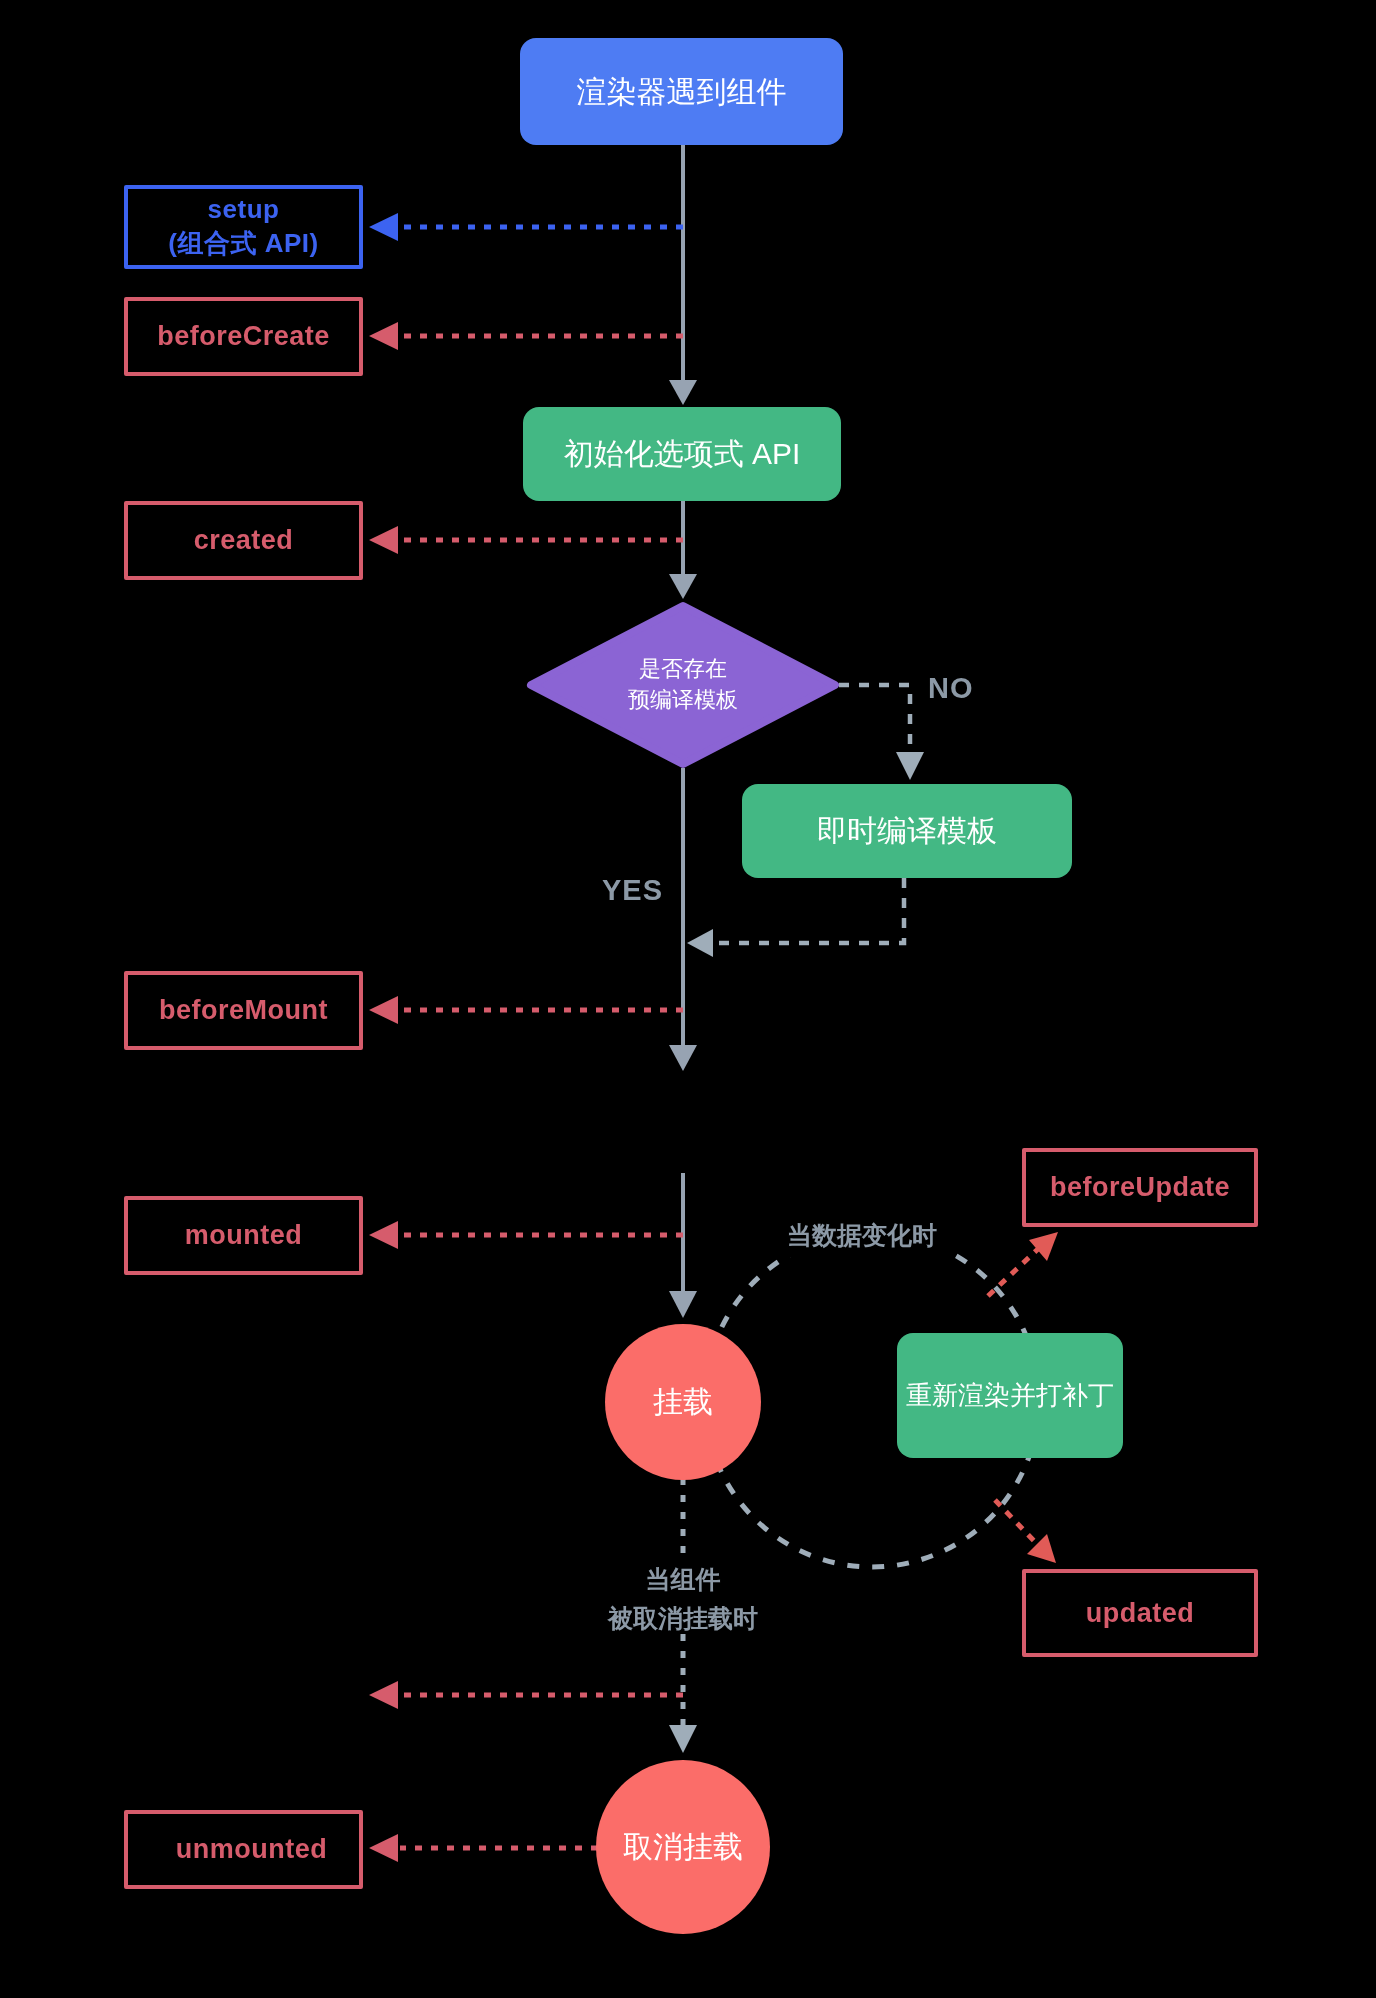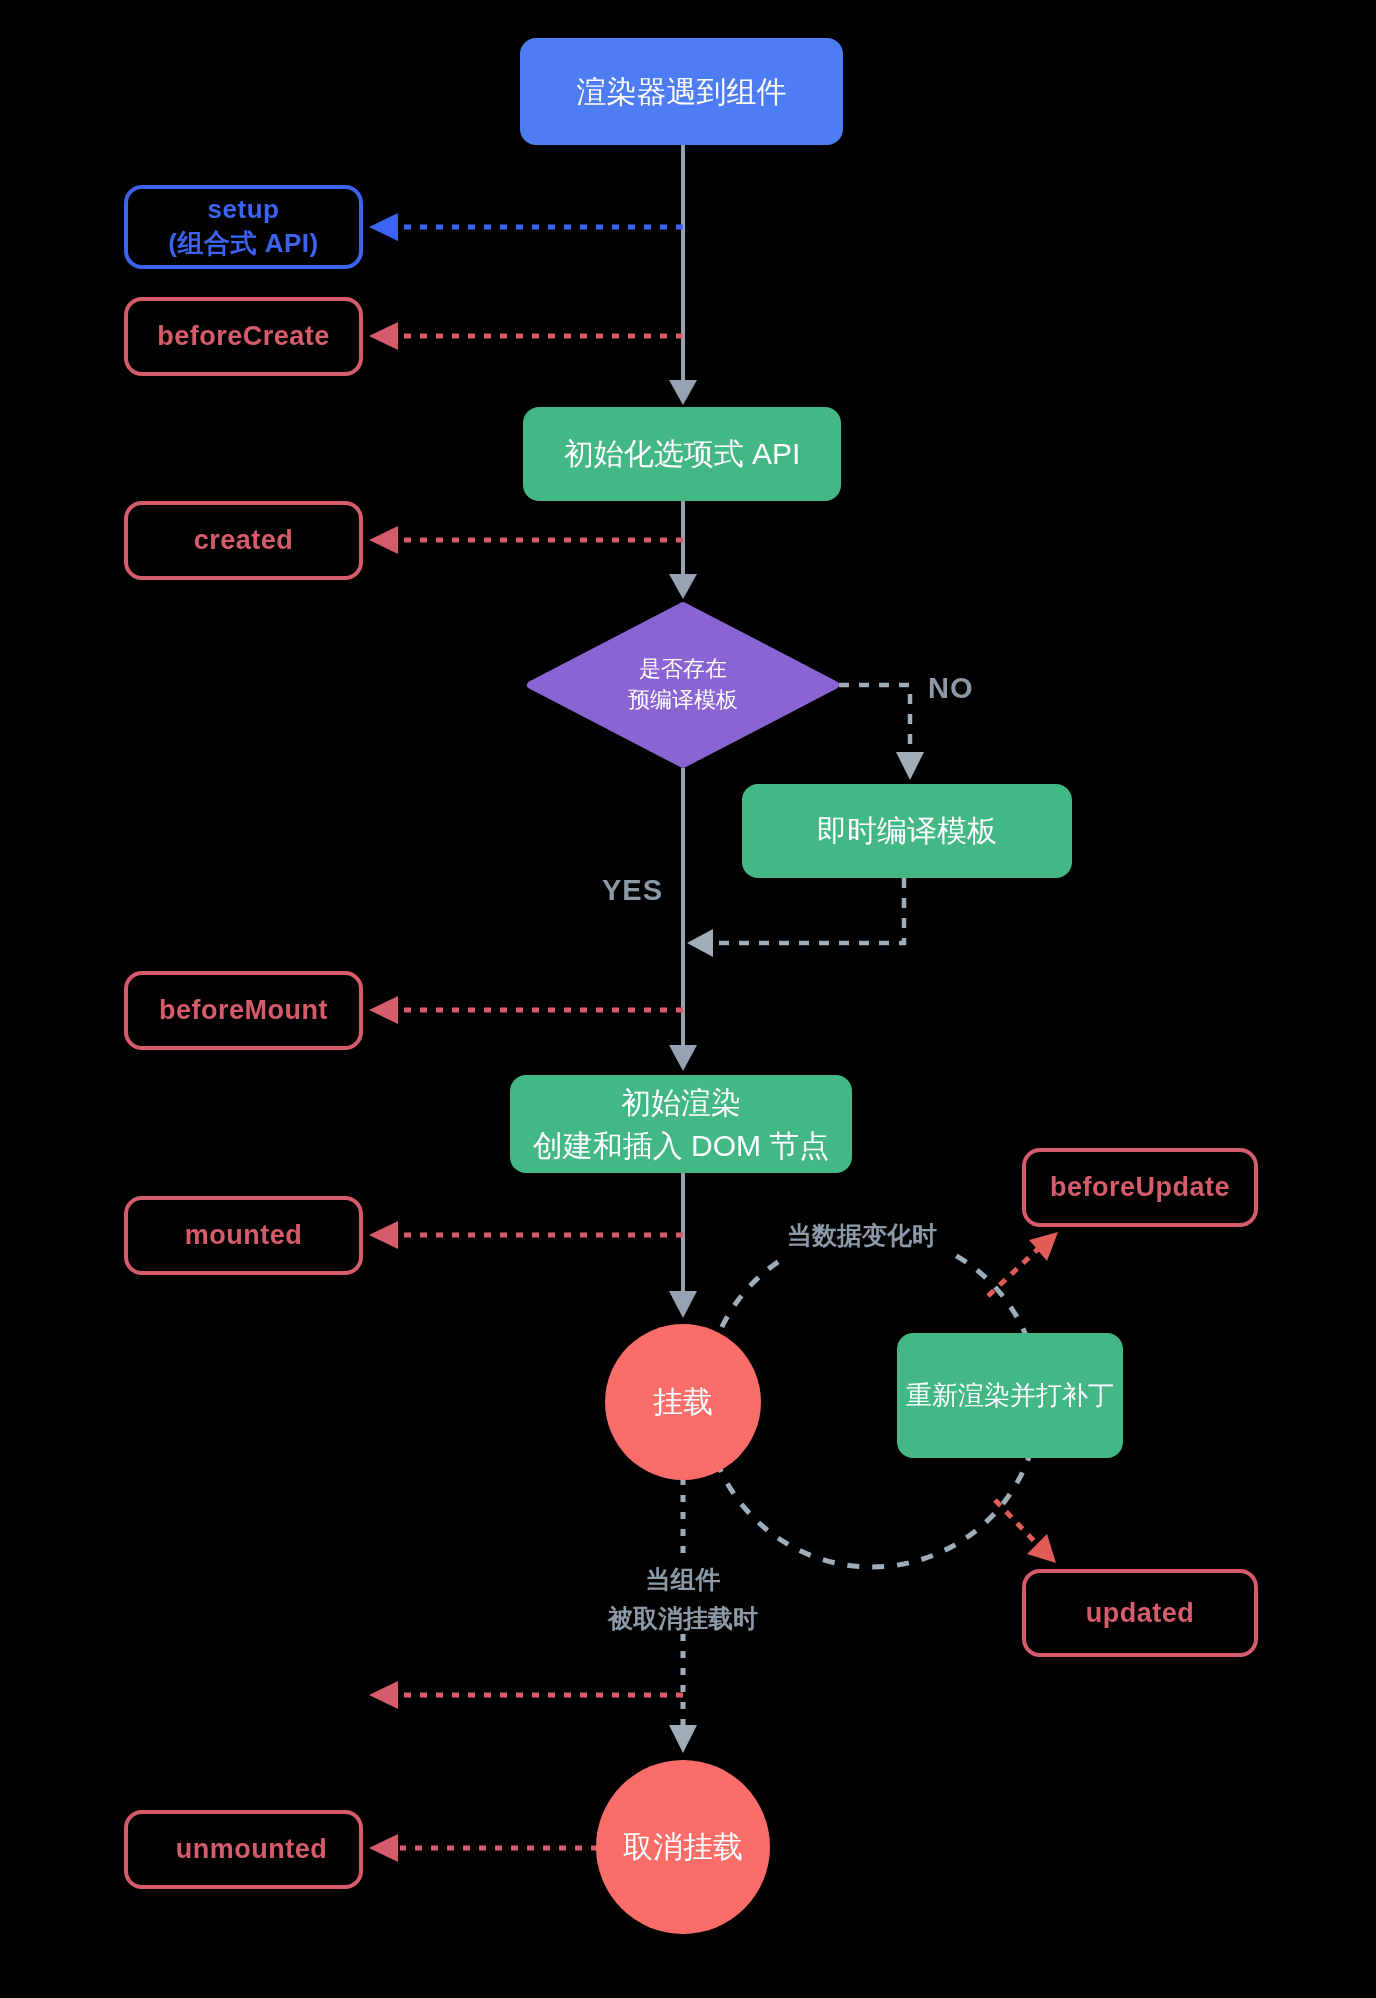--- a/index.html
+++ b/index.html
@@ -31,21 +31,21 @@
 
   .node {
     position:absolute; box-sizing:border-box;
     display:flex; flex-direction:column; align-items:center; justify-content:center;
     text-align:center;
   }
   .fillbox { border-radius:16px; color:var(--white); font-size:30px; line-height:1.45; font-weight:400; }
   .blue  { background:var(--blueFill); }
   .green { background:var(--green); }
   .outline {
-    border:4px solid var(--rose); border-radius:18px;
+    border:4px solid var(--rose); border-radius:2px;
     color:var(--rose); font-size:27px; font-weight:600; letter-spacing:.5px;
   }
   .outline.blue-o { border-color:var(--blueAccent); color:var(--blueAccent); font-size:26px; line-height:1.3; }
   .circle { border-radius:50%; background:var(--redBright); color:var(--white); font-size:30px; }
   .diamond-label { color:var(--white); font-size:22px; line-height:1.4; }
   .branch-label { position:absolute; color:var(--grayText); font-weight:700; font-size:29px; letter-spacing:1px; }
   .annot { position:absolute; color:var(--grayText); font-weight:600; font-size:25px; line-height:1.55; text-align:center; }
   .annot.masked { background:var(--background); padding:2px 10px; }
   .stack { display:block; }
 </style>
@@ -145,24 +145,20 @@
   </div>
 
   <div class="branch-label" style="left:602px; top:874px;">
     <span>YES</span>
   </div>
 
   <div class="node outline" style="left:124px; top:971px; width:239px; height:79px;">
     <span>beforeMount</span>
   </div>
 
-  <div class="node fillbox green" style="left:510px; top:1075px; width:342px; height:98px;">
-    <span class="stack">初始渲染</span>
-    <span class="stack">创建和插入 DOM 节点</span>
-  </div>
 
   <div class="node outline" style="left:124px; top:1196px; width:239px; height:79px;">
     <span>mounted</span>
   </div>
 
   <div class="annot masked" style="left:777px; top:1214px;">
     <span>当数据变化时</span>
   </div>
 
   <div class="node outline" style="left:1022px; top:1148px; width:236px; height:79px;">

